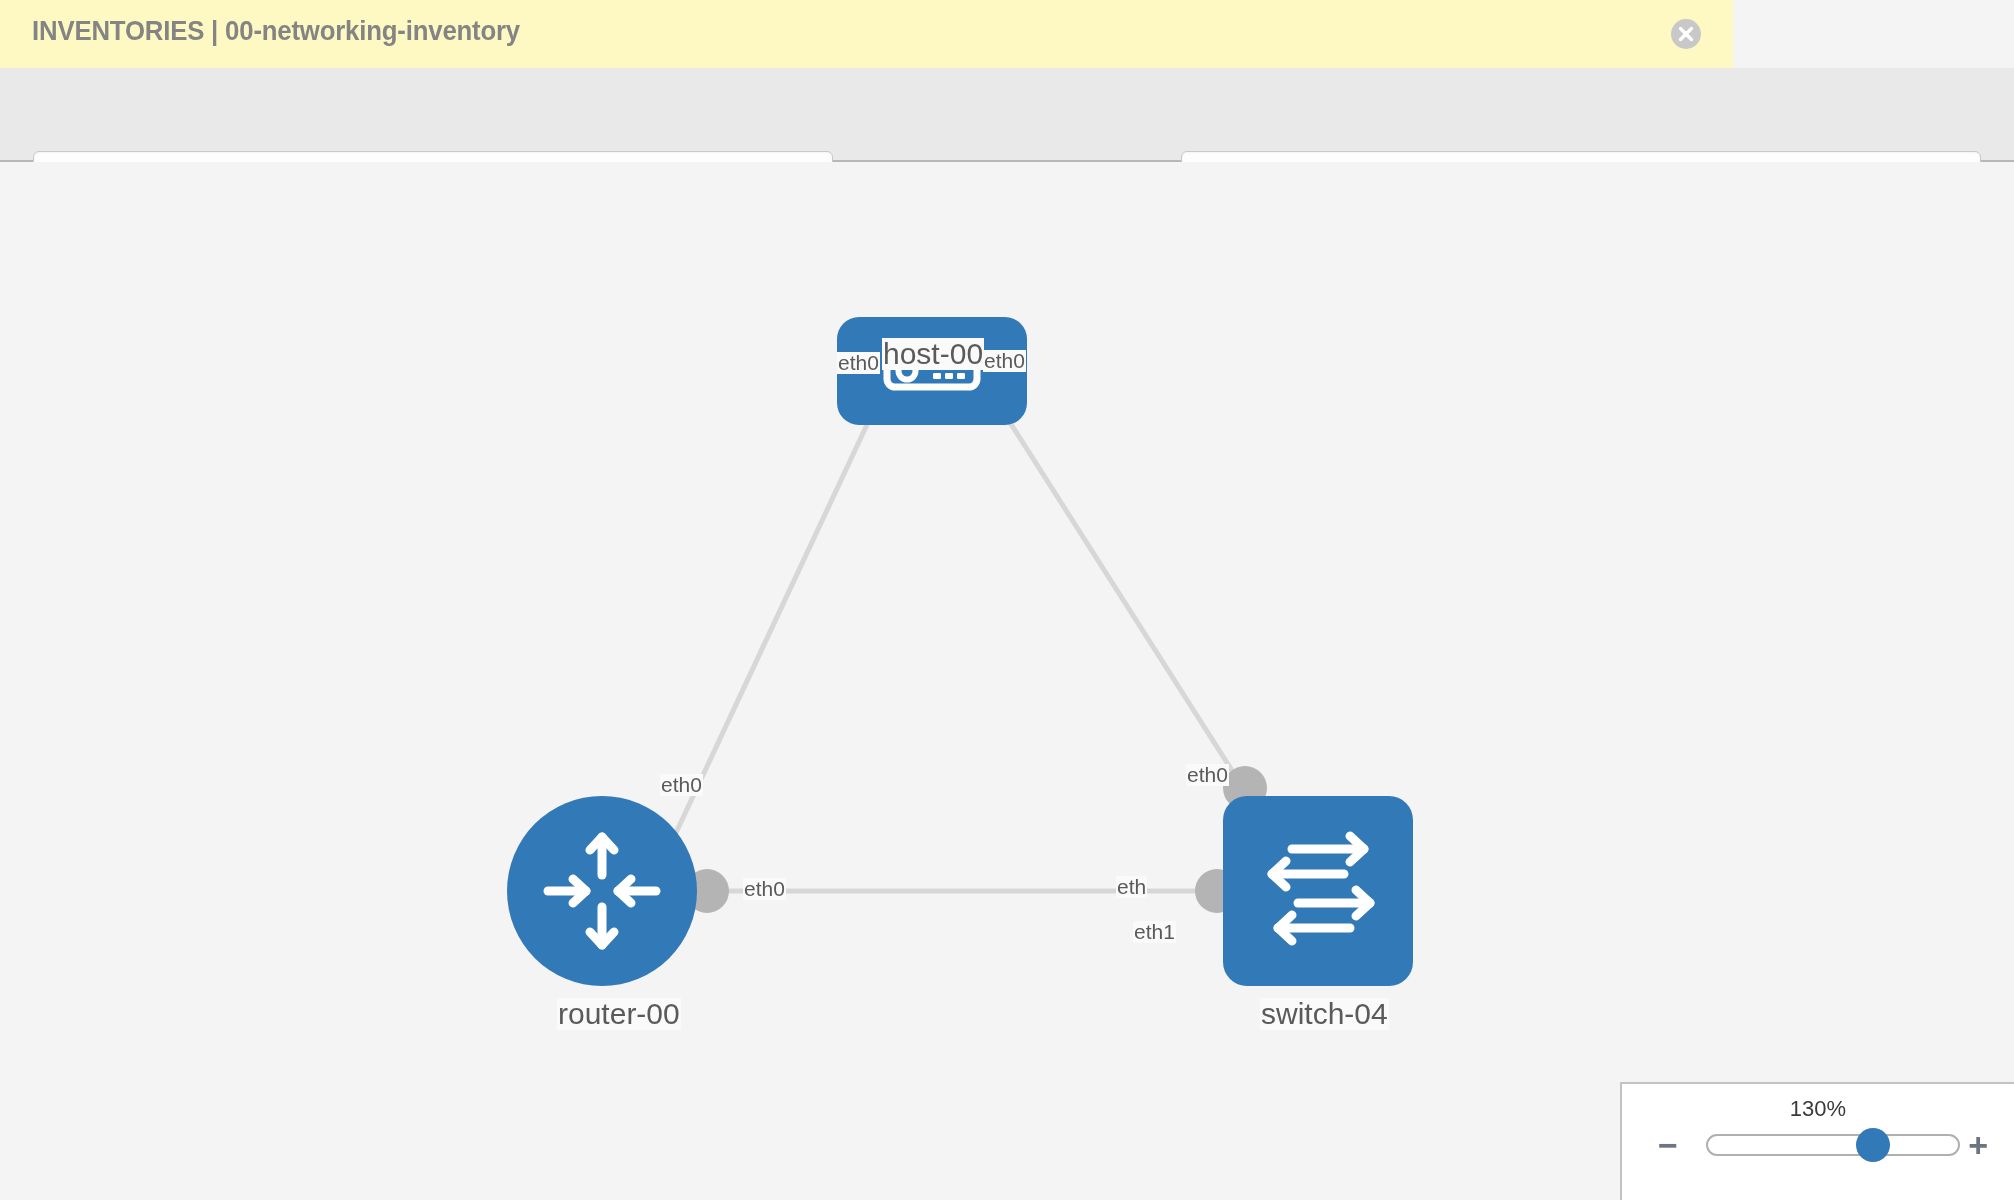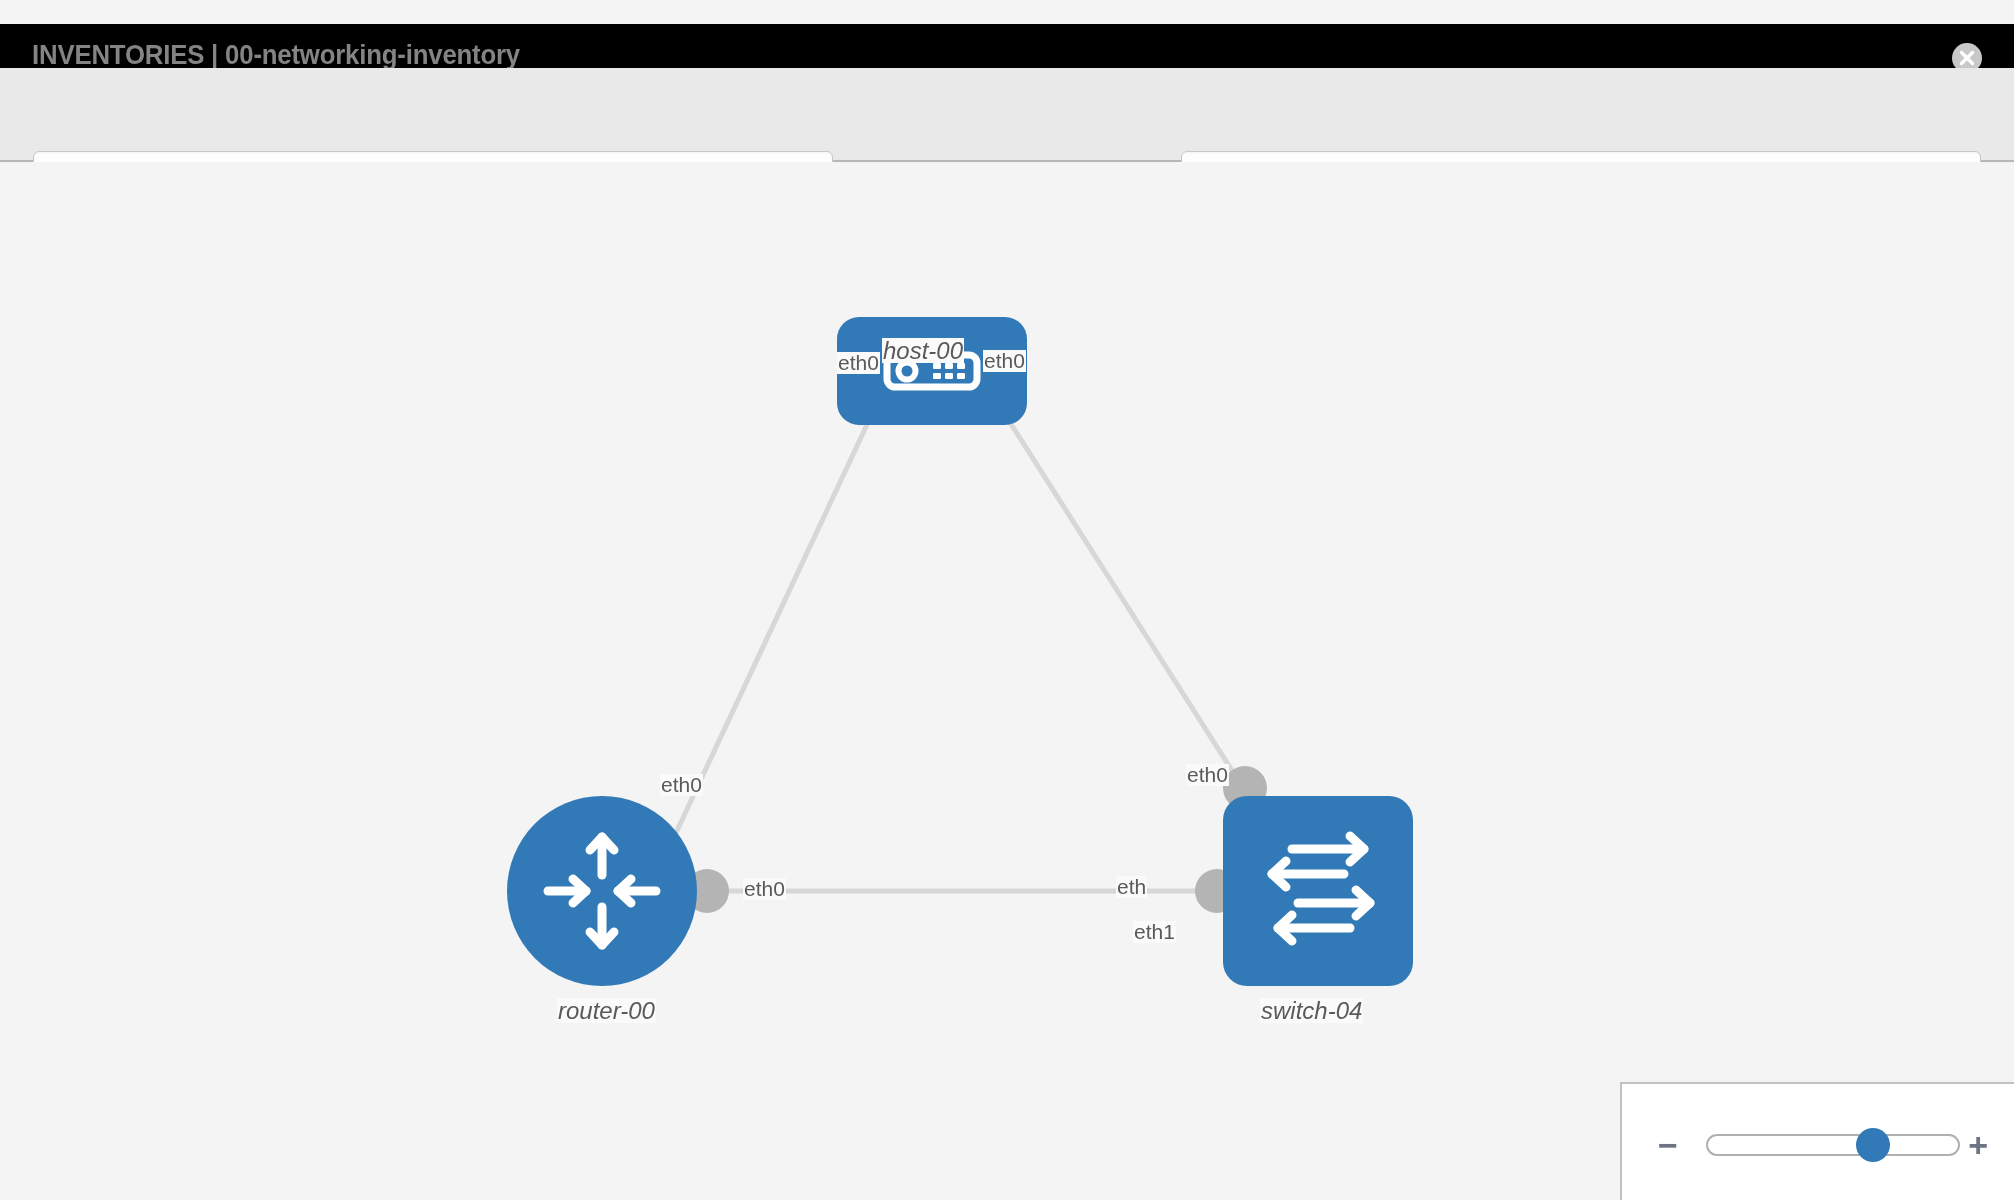--- a/index.html
+++ b/index.html
@@ -12,23 +12,22 @@
   }
   #app {
     position: relative;
     width: 2014px; height: 1200px;
     background: #f4f4f4;
   }
 
   
   .header {
     position: absolute; left: 0; top: 0;
-    width: 2014px; height: 68px;
-    background: #000000;
-    margin-top: 24px;
+    width: 1733px; height: 68px;
+    background: #fef9c3;
   }
   .header-title {
     position: absolute; left: 32px; top: 15px;
     font-size: 28px;
     font-weight: bold;
     color: #848484;
     letter-spacing: -0.2px;
     white-space: nowrap;
     font-stretch: condensed;
     transform: scaleX(0.92);
@@ -115,21 +114,21 @@
 
   .edge-label, .node-label {
     position: absolute;
     background: #fafafa;
     color: #5a5a5a;
     white-space: nowrap;
     line-height: 1.05;
     padding: 0 1px;
   }
   .edge-label { font-size: 21px; }
-  .node-label { font-size: 24px; font-style: italic; }
+  .node-label { font-size: 30px; }
 
   
   .zoom-panel {
     position: absolute;
     left: 1620px; top: 1082px;
     width: 394px; height: 118px;
     background: #ffffff;
     border-top: 2px solid #c2c2c2;
     border-left: 2px solid #c2c2c2;
   }
@@ -298,19 +297,20 @@
     <div class="edge-label" style="left:1101px; top:714px;">eth</div>
 
     <div class="edge-label" style="left:1118px; top:714px;margin-top:45px;">eth1</div>
 
     <div class="node-label" style="left:529px; top:836px;margin-left:13px;">router-00</div>
 
     <div class="node-label" style="left:1245px; top:836px;">switch-04</div>
   </div>
 
   <div class="zoom-panel">
+    <div class="zoom-level">130%</div>
     <div class="zoom-minus">−</div>
     <div class="zoom-track"></div>
     <div class="zoom-thumb" id="zoom-thumb" style="left: 233.6px;"></div>
     <div class="zoom-plus">+</div>
   </div>
 
 </div>
 
 </body></html>

